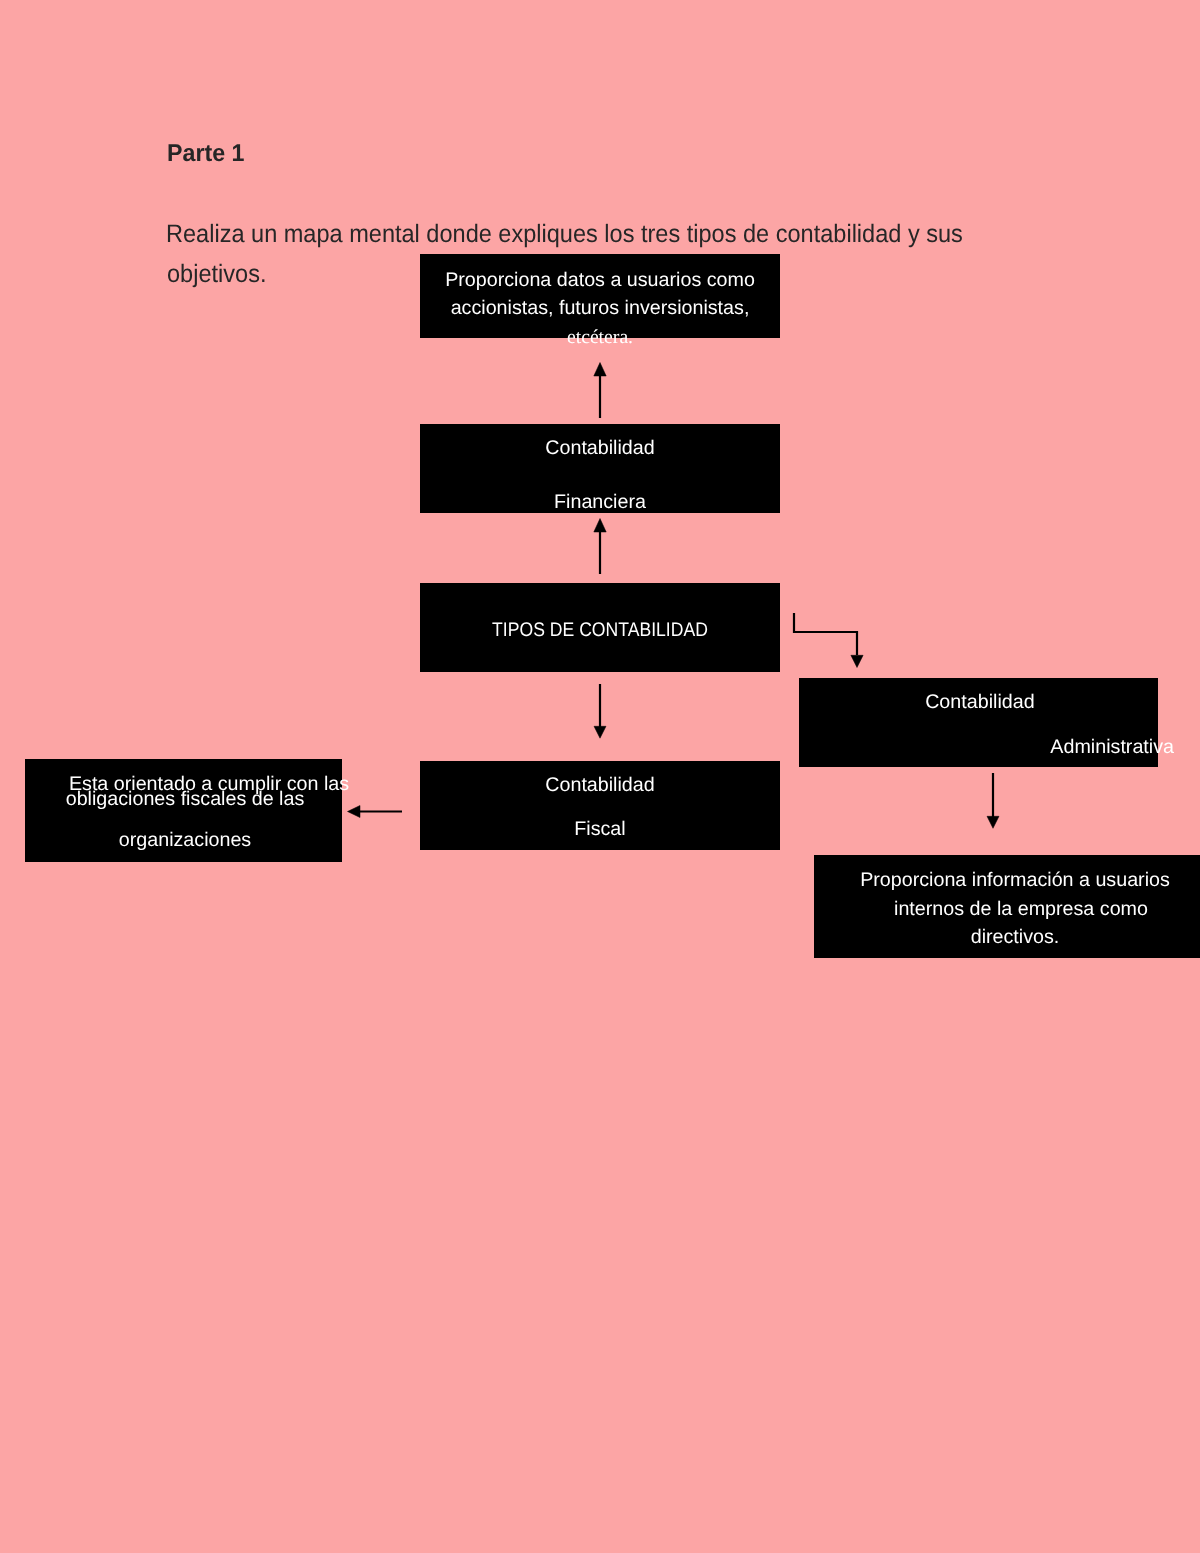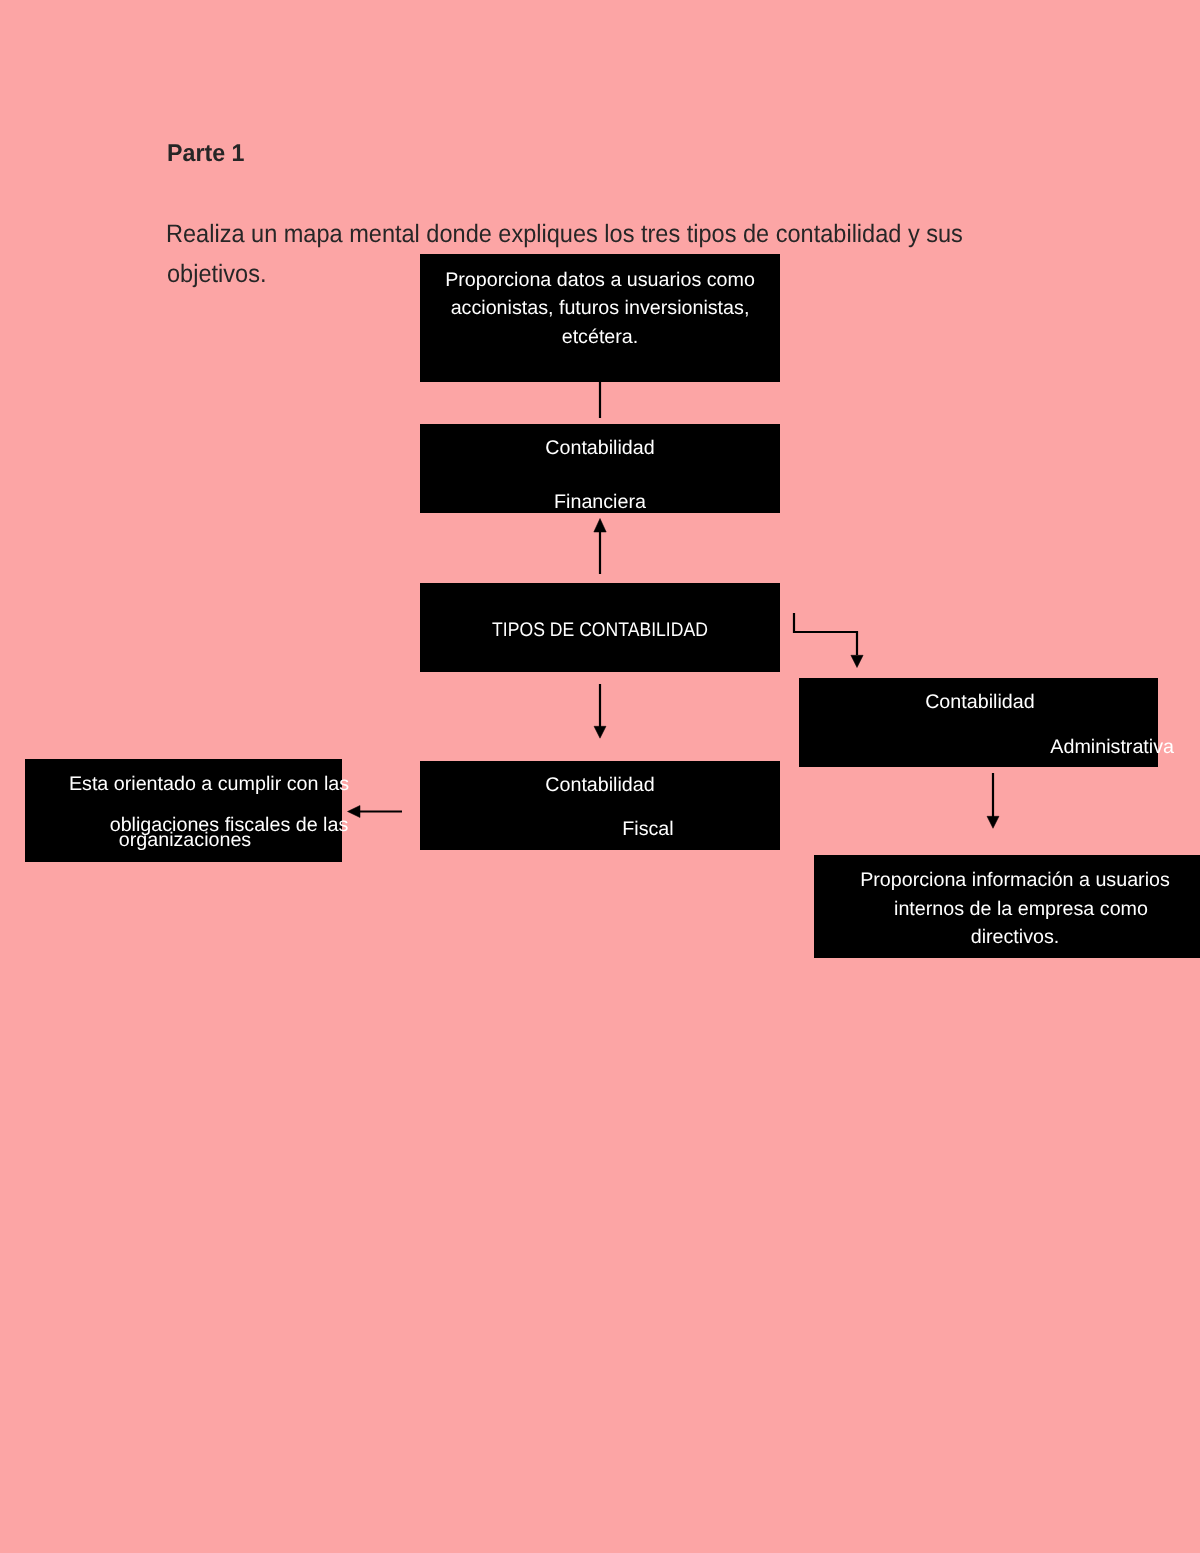--- a/index.html
+++ b/index.html
@@ -73,43 +73,43 @@
         <polyline points="794,613 794,632 857,632 857,655" fill="none" stroke-width="2.2"></polyline>
         <polygon points="857,667.5 850.9,655.3 863.1,655.3" stroke-width="0.5"></polygon>
       </g>
       <g>
         <line x1="993" y1="773" x2="993" y2="817" stroke-width="2.2"></line>
         <polygon points="993,828.3 987,816.3 999,816.3" stroke-width="0.5"></polygon>
       </g>
     </g>
   </svg>
 
-  <div class="node" style="left:420px; top:254px; width:360px; height:128px;">
+  <div class="node" style="left:420px; top:254px; width:360px; height:84px;">
     <div class="node-line" style="top:13.6px;">Proporciona datos a usuarios como</div>
     <div class="node-line" style="top:41.9px;">accionistas, futuros inversionistas,</div>
-    <div class="node-line" style="top:70.6px;">etcétera.</div>
+    <div class="node-line" style="top:70.6px;font-family:Liberation Serif, serif;">etcétera.</div>
   </div>
 
   <div class="node" style="left:420px; top:424px; width:360px; height:89px;">
     <div class="node-line" style="top:12.1px;">Contabilidad</div>
     <div class="node-line" style="top:66px;">Financiera</div>
   </div>
 
   <div class="node" style="left:420px; top:583px; width:360px; height:89px;">
     <div class="node-line caps" style="top:34.7px;">TIPOS DE CONTABILIDAD</div>
   </div>
 
   <div class="node" style="left:420px; top:761px; width:360px; height:89px;">
     <div class="node-line" style="top:12.1px;">Contabilidad</div>
-    <div class="node-line" style="top:56.2px;padding-left:48px;">Fiscal</div>
+    <div class="node-line" style="top:56.2px;">Fiscal</div>
   </div>
 
   <div class="node" style="left:25px; top:759px; width:317px; height:103px;">
     <div class="node-line" style="top:13.3px; left:1.5px;margin-left:24px;">Esta orientado a cumplir con las</div>
-    <div class="node-line" style="top:54px; left:1.5px;padding-left:44px;">obligaciones fiscales de las</div>
+    <div class="node-line" style="top:28px; left:1.5px;">obligaciones fiscales de las</div>
     <div class="node-line" style="top:69.3px; left:1.5px;">organizaciones</div>
   </div>
 
   <div class="node" style="left:799px; top:678px; width:359px; height:89px;">
     <div class="node-line" style="top:12.1px; left:1.4px;">Contabilidad</div>
     <div class="node-line" style="top:56.5px; left:16px;text-align:right;">Administrativa</div>
   </div>
 
   <div class="node" style="left:814px; top:855px; width:402px; height:103px;">
     <div class="node-line" style="top:13.0px;">Proporciona información a usuarios</div>

